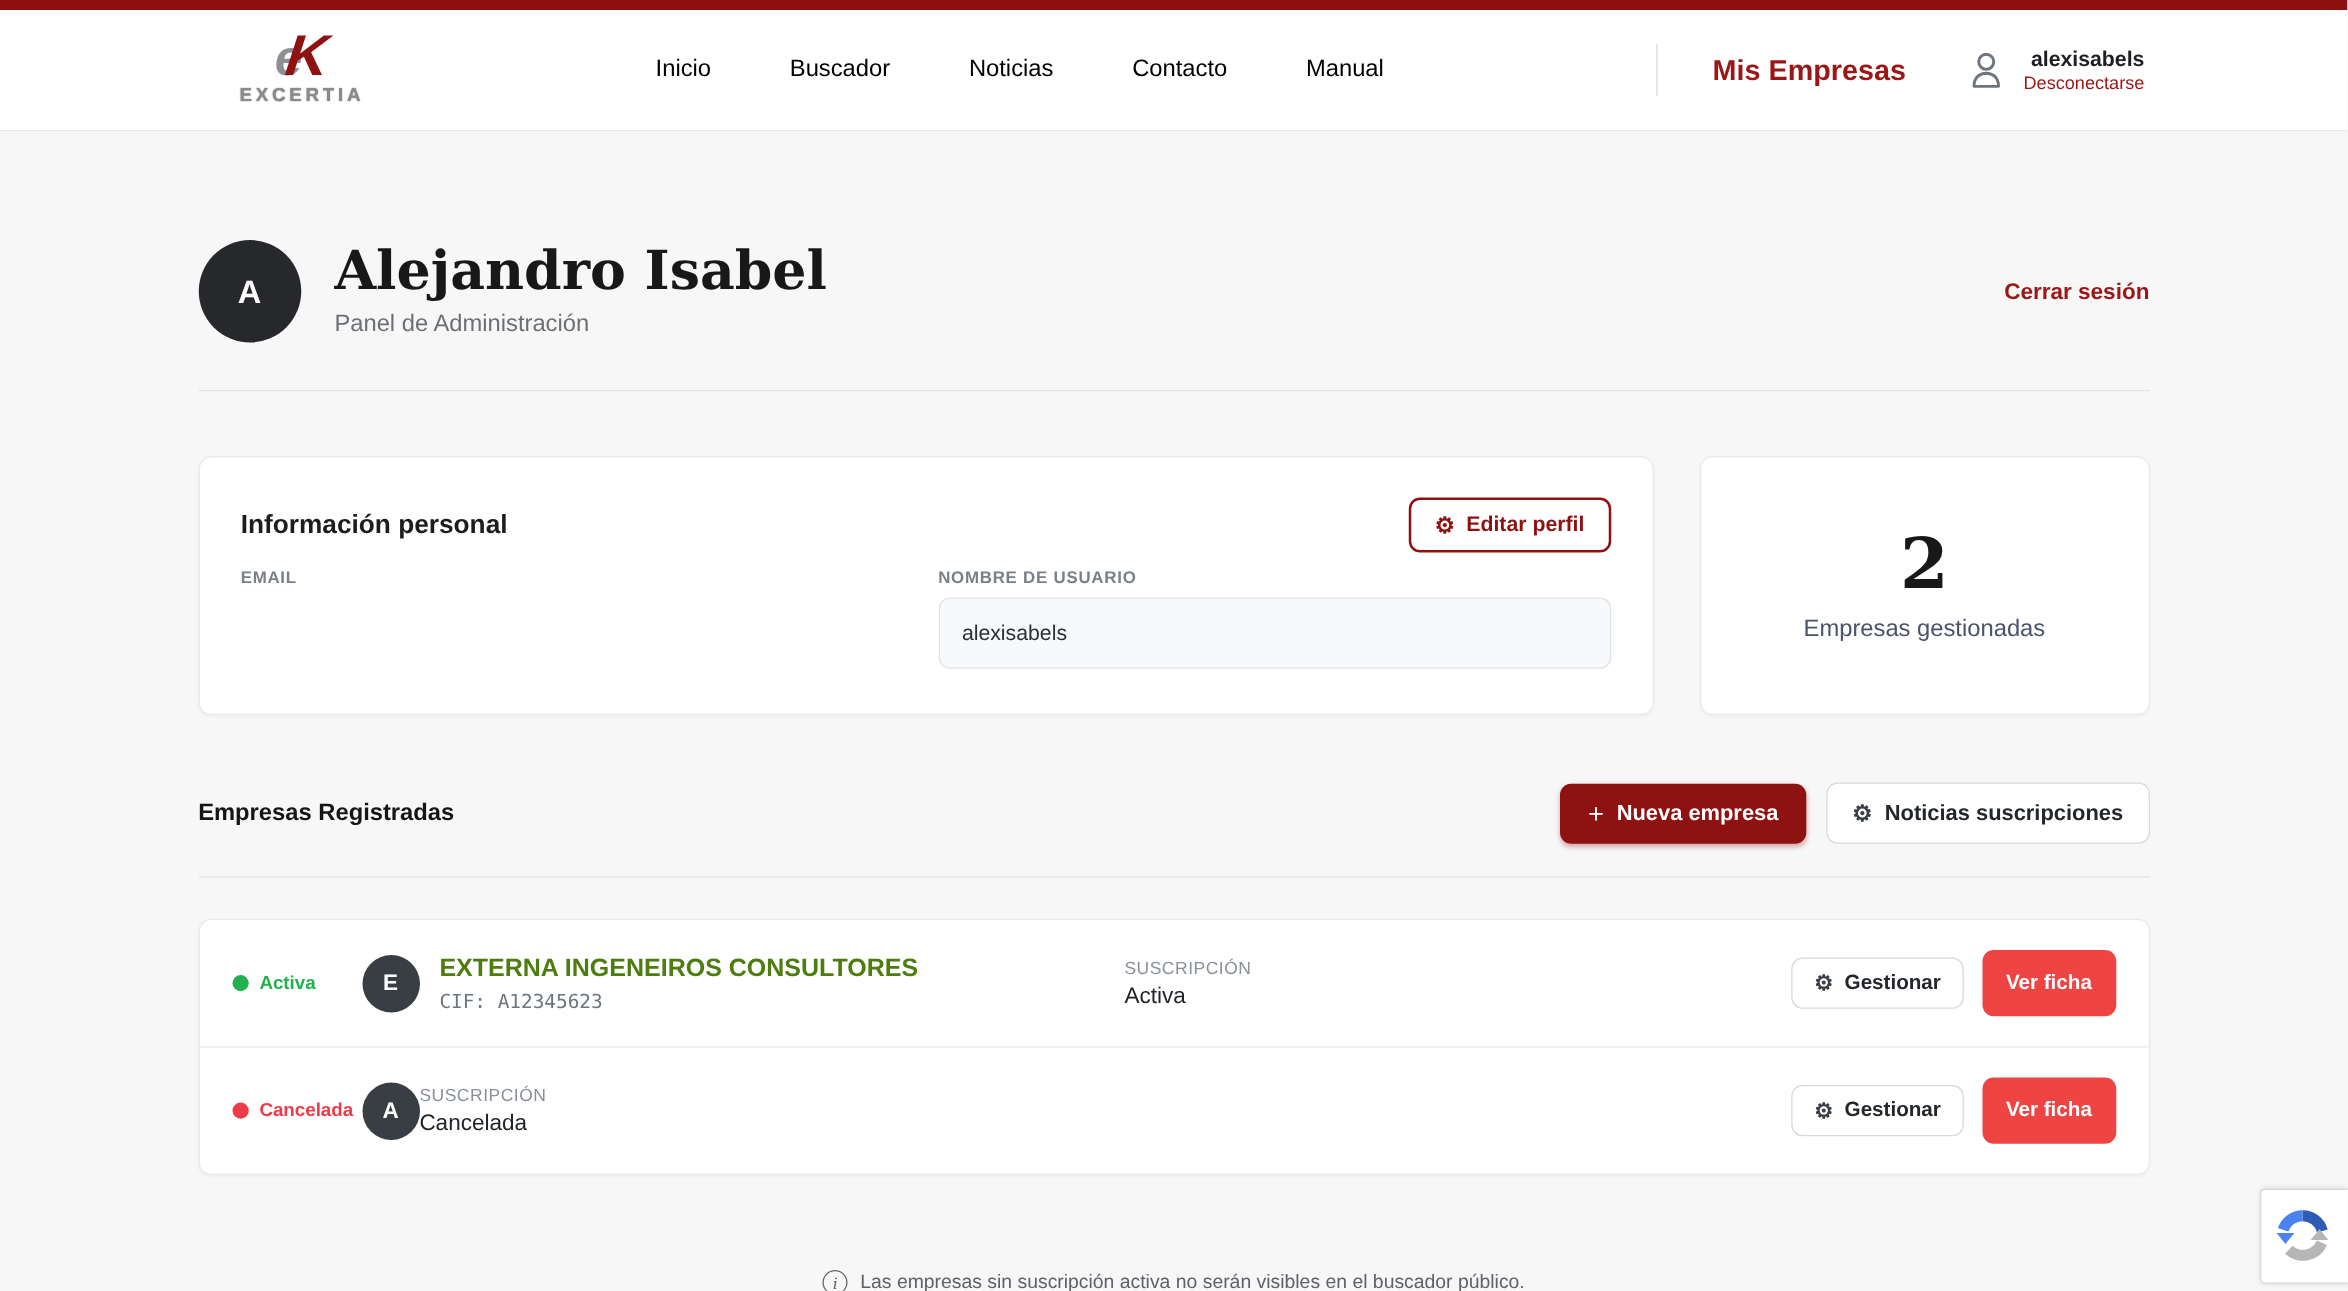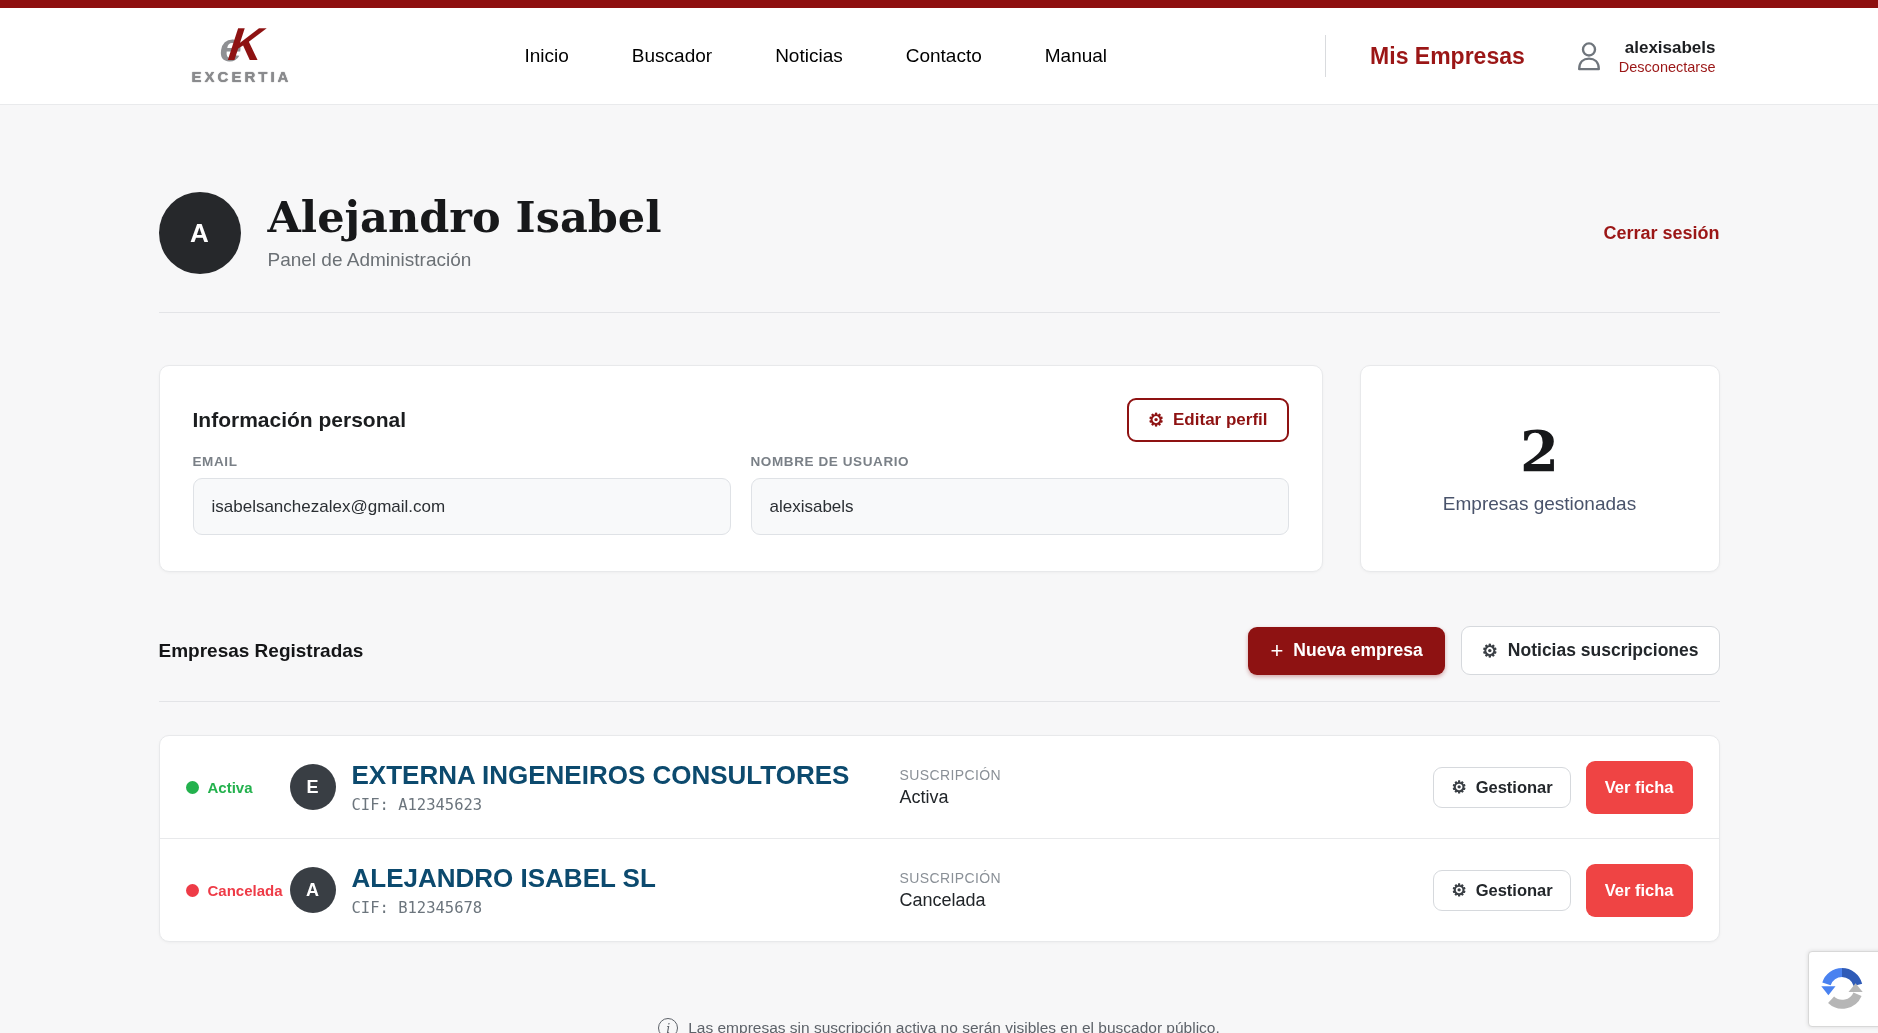--- a/index.html
+++ b/index.html
@@ -79,21 +79,21 @@
 
   .list-card { margin-top:33px; padding:0; }
   .company-row { display:flex; align-items:center; padding:24px 26px; min-height:95px; }
   .company-row + .company-row { border-top:1px solid #e8e9eb; }
   .status-col { width:104px; display:flex; align-items:center; gap:9px; }
   .status-dot { width:13px; height:13px; border-radius:50%; flex:none; }
   .status-label { font-size:15px; font-weight:700; }
   .row-avatar { width:46px; height:46px; border-radius:50%; background:#393e44; color:#fff; flex:none;
                 display:flex; align-items:center; justify-content:center; font-size:18px; font-weight:700; }
   .name-block { margin-left:16px; width:548px; }
-  .company-name { font-size:26px; font-weight:700; color:#0c4a6e; }
+  .company-name { font-size:20px; font-weight:700; color:#4d7c0f; }
   .company-cif { font-family:"DejaVu Sans Mono", monospace; font-size:15.5px; color:#6c757d; margin-top:5px; }
   .sub-block { flex:1; }
   .sub-label { font-size:14px; color:#8a9097; letter-spacing:.4px; }
   .sub-value { font-size:18px; color:#212529; margin-top:4px; }
   .row-buttons { display:flex; align-items:center; gap:15px; }
   .manage-btn { display:flex; align-items:center; gap:9px; background:#fff; border:1px solid #d6d9dd; color:#23272b;
                 border-radius:9px; padding:10px 17px; font-size:16.5px; font-weight:600; cursor:pointer;
                 font-family:"Liberation Sans", sans-serif; }
   .manage-btn .gear { color:#3a3f45; font-size:17px; line-height:1; }
   .view-btn { background:#ef4444; color:#fff; border:none; border-radius:9px; padding:17px 19px;
@@ -166,21 +166,20 @@
       <div class="info-head">
         <div class="info-title">Información personal</div>
         <button class="edit-btn">
           <span class="gear">⚙</span>
           <span>Editar perfil</span>
         </button>
       </div>
       <div class="fields">
         <div class="field">
           <div class="field-label">EMAIL</div>
-          <input class="field-input" type="text" value="isabelsanchezalex@gmail.com" style="">
         </div>
         <div class="field">
           <div class="field-label">NOMBRE DE USUARIO</div>
           <input class="field-input" type="text" value="alexisabels" style="">
         </div>
       </div>
     </div>
 
     <div class="card stats-card">
       <div class="stat-value">2</div>
@@ -226,24 +225,20 @@
         <button class="view-btn">Ver ficha</button>
       </div>
     </div>
 
     <div class="company-row">
       <div class="status-col">
         <span class="status-dot" style="background-color: rgb(238, 59, 71);"></span>
         <span class="status-label" style="color: rgb(238, 59, 71);">Cancelada</span>
       </div>
       <div class="row-avatar">A</div>
-      <div class="name-block">
-        <div class="company-name">ALEJANDRO ISABEL SL</div>
-        <div class="company-cif">CIF: B12345678</div>
-      </div>
       <div class="sub-block">
         <div class="sub-label">SUSCRIPCIÓN</div>
         <div class="sub-value">Cancelada</div>
       </div>
       <div class="row-buttons">
         <button class="manage-btn">
           <span class="gear">⚙</span>
           <span>Gestionar</span>
         </button>
         <button class="view-btn">Ver ficha</button>

